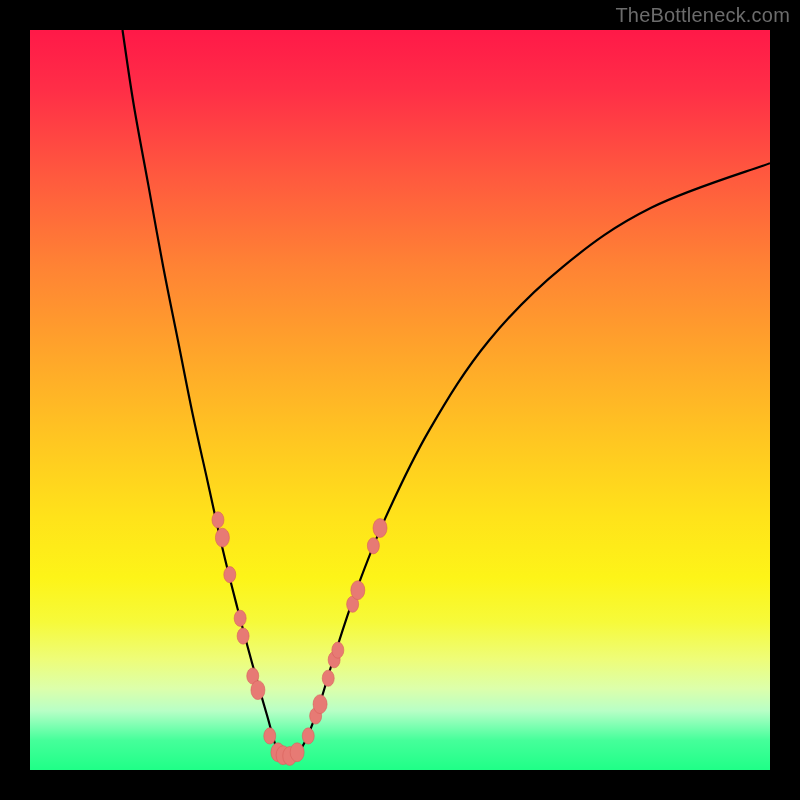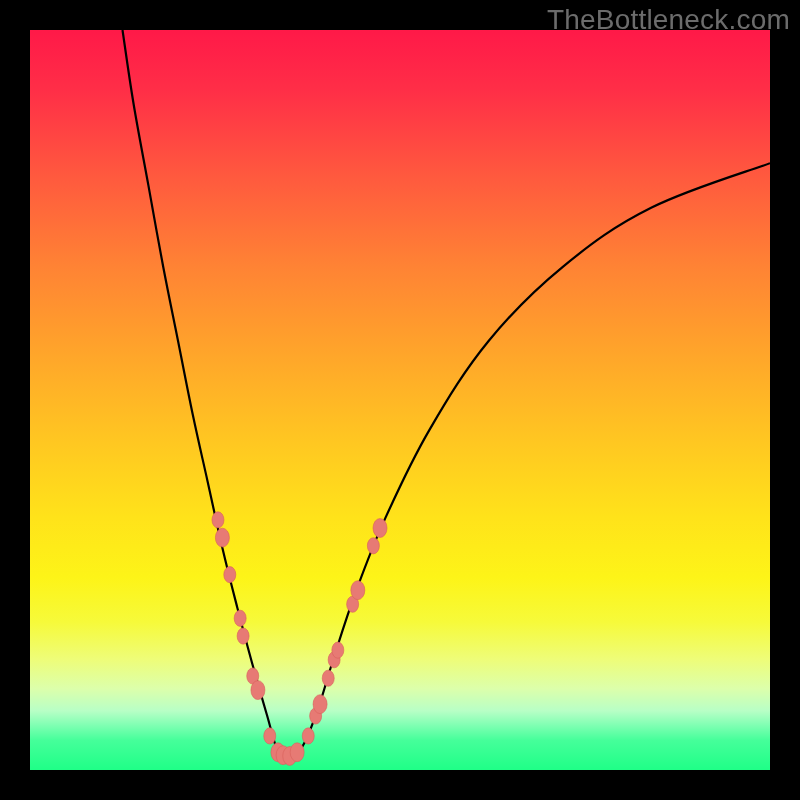--- a/index.html
+++ b/index.html
@@ -49,21 +49,21 @@
       #7effb2 94%,
       #45ff9a 96%,
       #1fff87 100%
     );
   }
   .watermark {
     position: absolute;
     top: 4px;
     right: 10px;
     color: #6c6c6c;
-    font-size: 28px;
+    font-size: 20px;
     font-weight: 500;
     letter-spacing: 0.2px;
     user-select: none;
   }
   svg.curve {
     position: absolute;
     top: 0;
     left: 0;
     width: 100%;
     height: 100%;

